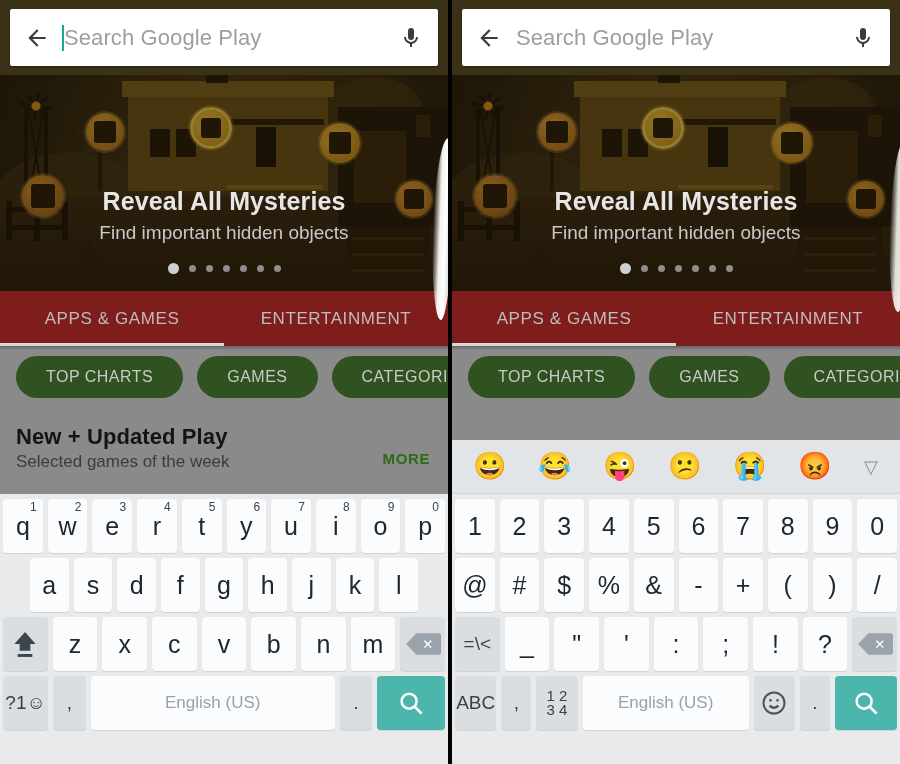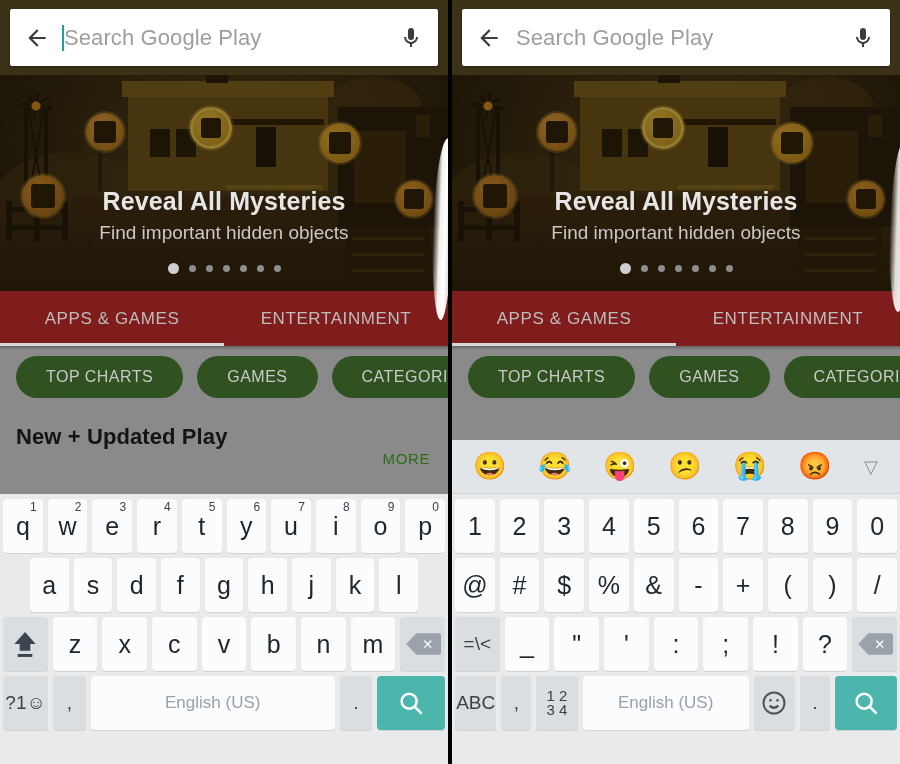--- a/index.html
+++ b/index.html
@@ -205,21 +205,21 @@
     background: #2f5220; color: #c9c9c9; font-size: 16px; letter-spacing: .5px;
     display:flex; align-items:center; justify-content:center; flex: 0 0 auto;
   }
   .section {
     position:absolute; top: 78px; left: 16px; right: 14px; height: 62px;
   }
   .section-title { font-size: 22px; font-weight: bold; color:#141414; letter-spacing:.1px; }
   .section-sub   { font-size: 17px; color:#3c3c3c; margin-top: 2px; }
   .section-more  {
     position:absolute; right: 4px; top: 26px;
-    font-size: 15px; font-weight: normal; color:#2e6b17; letter-spacing:.6px;
+    font-size: 15px; font-weight: bold; color:#2e6b17; letter-spacing:.6px;
   }
 
   
   .stylus {
     position: absolute; left: 433px; top: 138px;
     width: 20px; height: 182px; z-index: 50;
     background: linear-gradient(to right, rgba(255,255,255,0) 0%, #f3f3f0 35%, #ffffff 62%, #c9c9c4 100%);
     border-radius: 60% 40% 45% 55% / 50% 50% 50% 50%;
     transform: rotate(2deg);
   }
@@ -355,20 +355,21 @@
     <div class="tabs-shadow"></div>
 
     <div class="content-scrim">
       <div class="chips">
         <div class="chip">TOP CHARTS</div>
         <div class="chip">GAMES</div>
         <div class="chip">CATEGORIES</div>
       </div>
       <div class="section">
         <div class="section-title">New + Updated Play</div>
+        <div class="section-sub">Selected games of the week</div>
         <div class="section-more">MORE</div>
       </div>
     </div>
 
     <div class="stylus"></div>
 
     <div class="keyboard kb-left">
         <div class="krow">
           <div class="key">
             <span>q</span>

